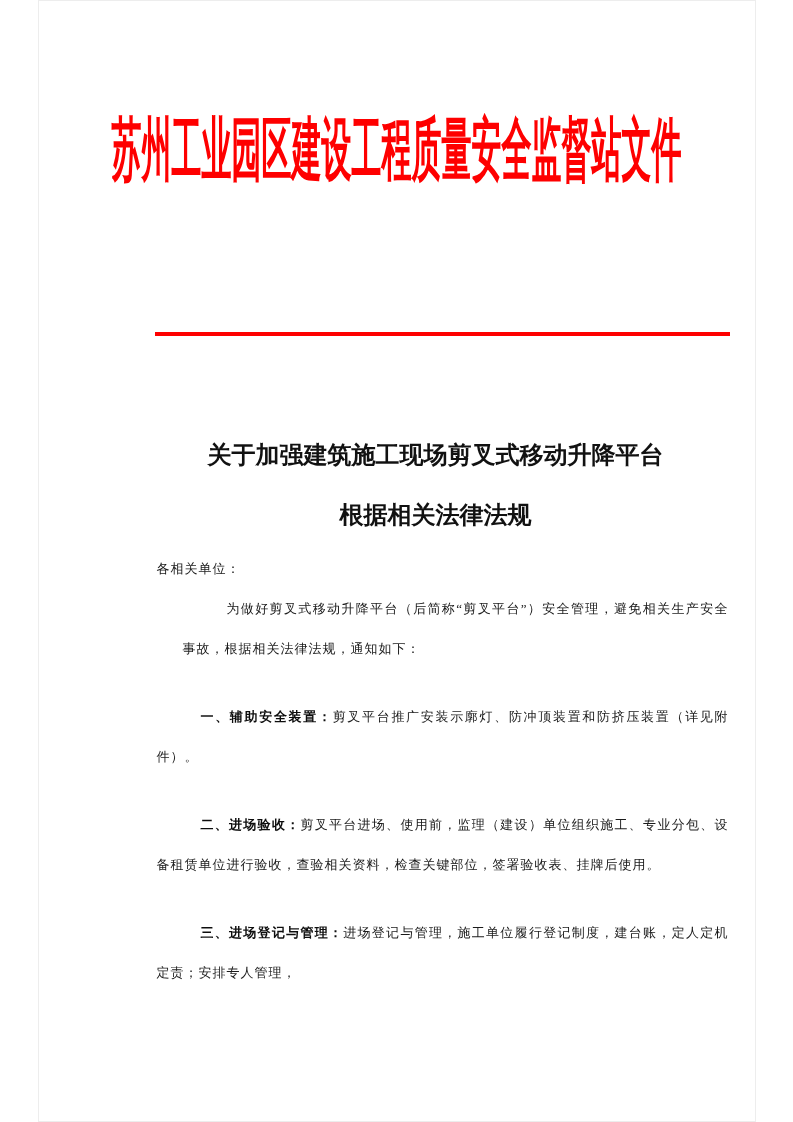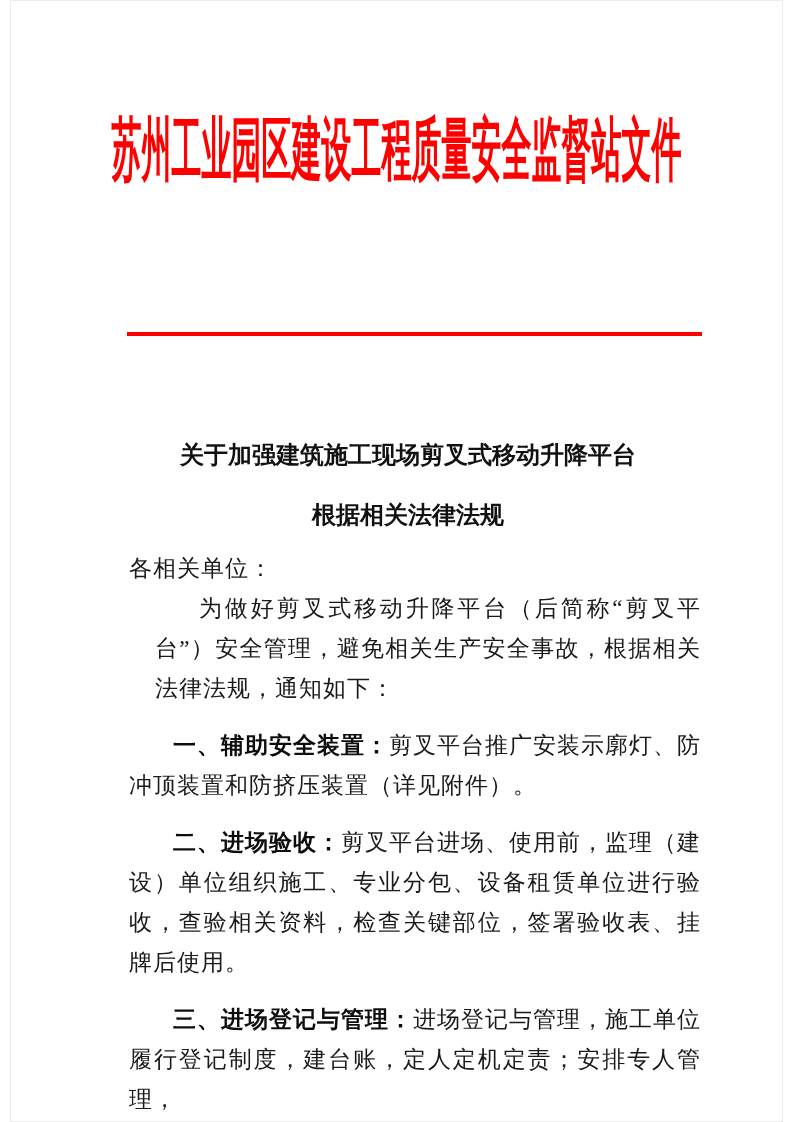--- a/index.html
+++ b/index.html
@@ -2,21 +2,21 @@
 <html><head>
 <meta charset="utf-8">
 <style>
   html, body {
     margin: 0;
     padding: 0;
     background: #ffffff;
   }
   .page {
     position: relative;
-    width: 773px;
+    width: 718px;
     height: 1122px;
     margin: 0 auto;
     background: #ffffff;
     border: 1px solid #ededed;
     box-sizing: border-box;
     overflow: hidden;
     font-family: "Liberation Serif", "DejaVu Serif", serif;
     color: #141414;
   }
 
@@ -66,37 +66,37 @@
     line-height: 60px;
     white-space: nowrap;
   }
 
   
   .doc-body {
     position: absolute;
     top: 548px;
     left: 118px;
     width: 572px;
-    font-size: 23px;
+    font-size: 13px;
     line-height: 40px;
     letter-spacing: 1px;
     text-align: justify;
     text-justify: inter-ideograph;
     color: #1a1a1a;
   }
   .para {
     margin: 0;
   }
   .para.indent {
     text-indent: 44px;
     margin-left: 26px;
   }
   .para.section {
     text-indent: 44px;
-    margin-top: 17px;
+    margin-top: 28px;
   }
   .sec-heading {
     font-weight: bold;
     color: #0d0d0d;
   }
 </style>
 </head>
 <body>
 
 <div class="page">

